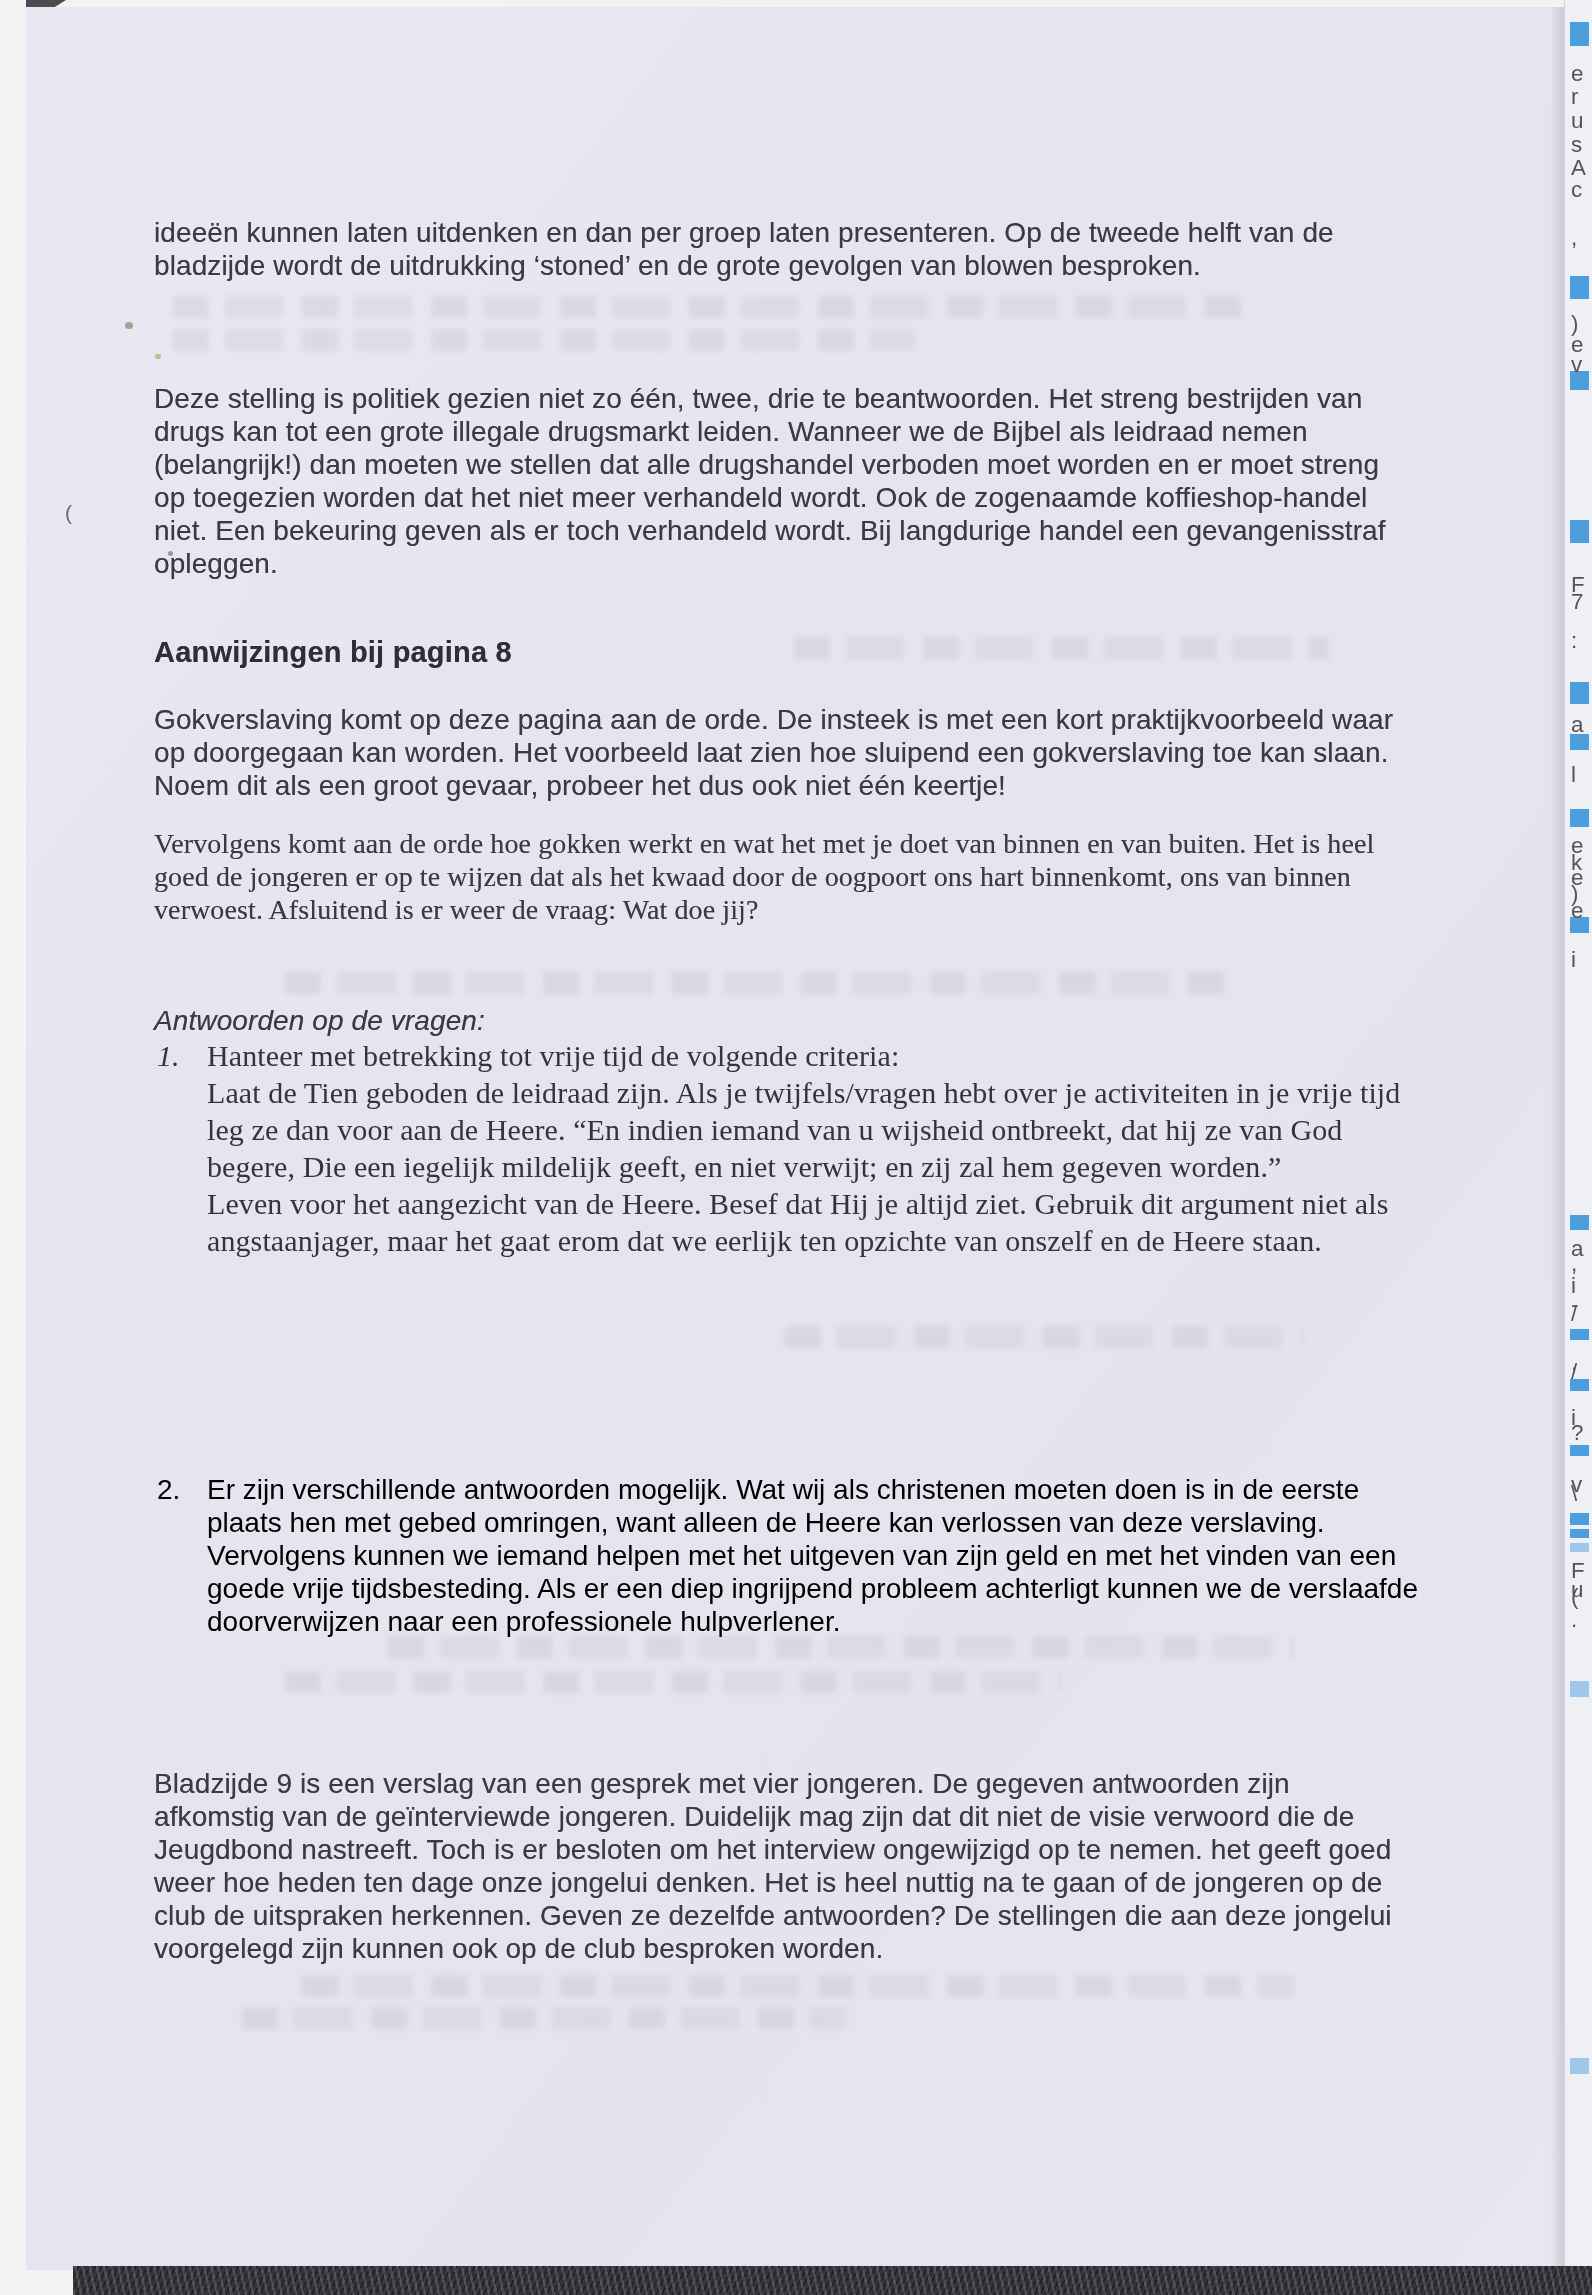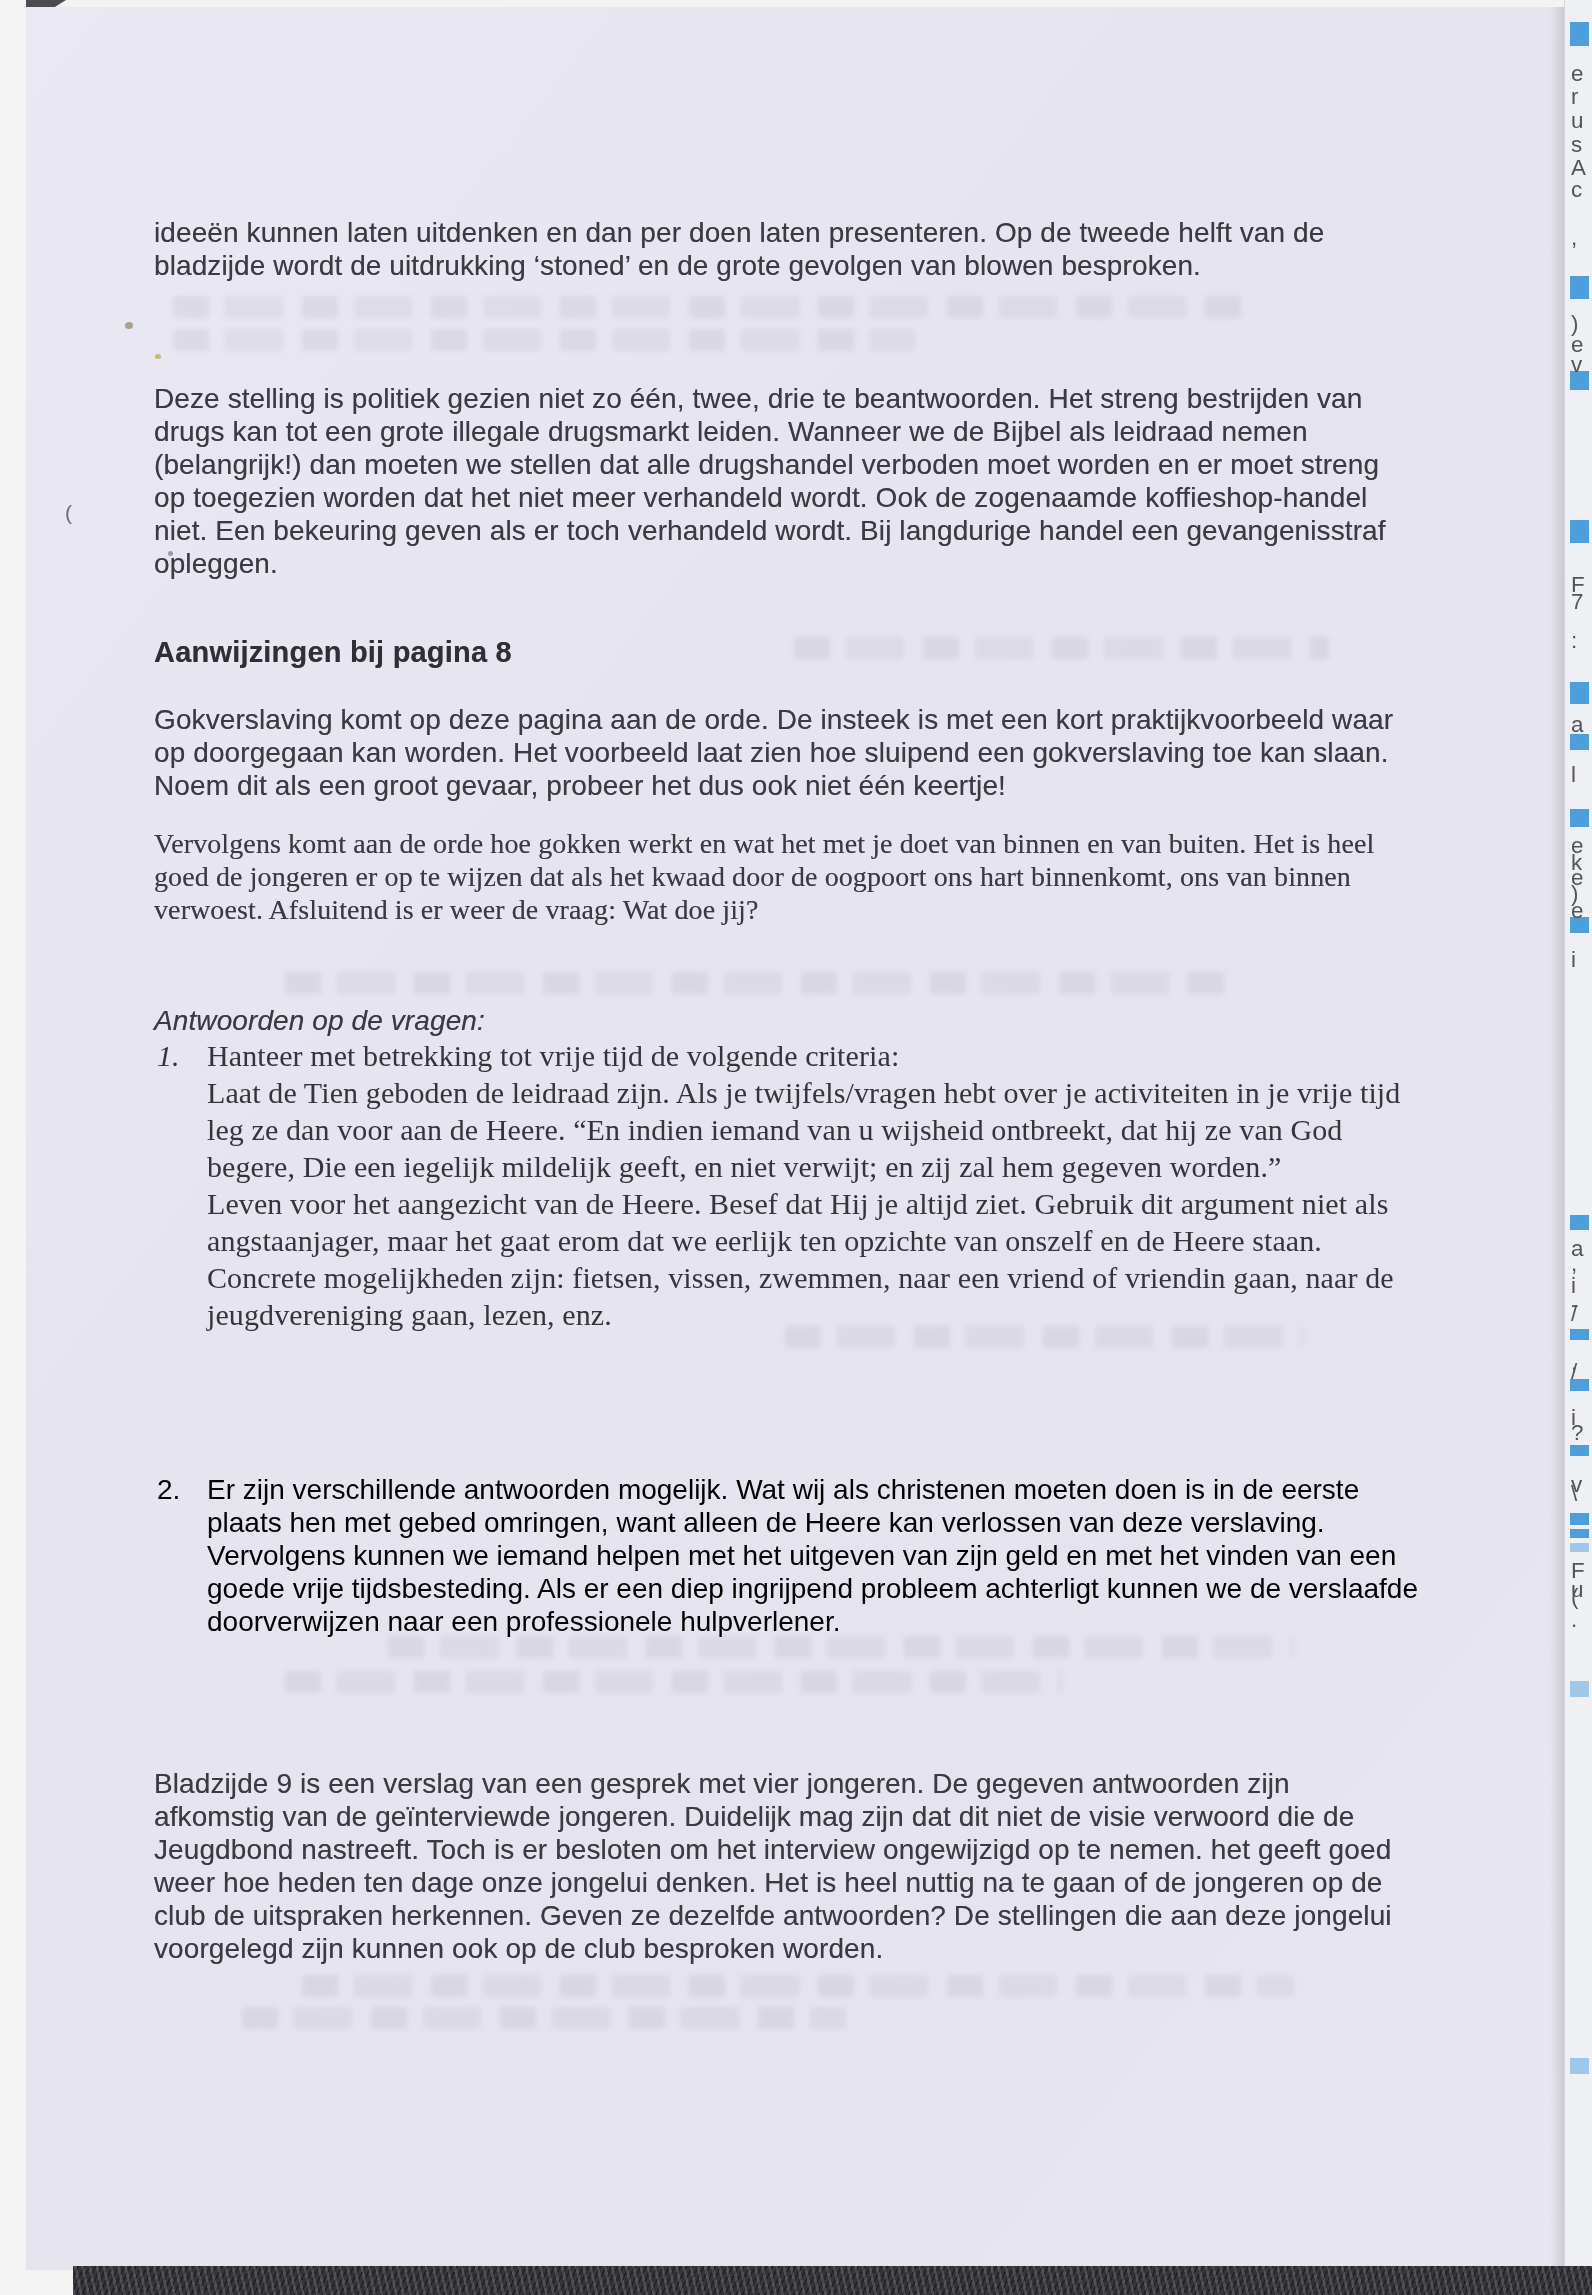--- a/index.html
+++ b/index.html
@@ -82,41 +82,40 @@
   <div class="ghost" style="top:1629px;left:362px;width:906px;"></div>
   <div class="ghost" style="top:1664px;left:259px;width:777px;"></div>
   <div class="ghost" style="top:1968px;left:276px;width:992px;"></div>
   <div class="ghost" style="top:2000px;left:216px;width:604px;"></div>
 
   <div class="speck" style="left:99px;top:315px;width:7.8px;height:7px;background:#a9a090;"></div>
   <div class="speck" style="left:129px;top:347px;width:6px;height:5.2px;background:#c9b878;"></div>
   <div class="speck" style="left:142px;top:544px;width:5.2px;height:5.2px;background:#9a9a9e;"></div>
   <div class="paren-mark" style="left:39px;top:494px;">(</div>
 
-  <div class="tblock" style="top:209px;">ideeën kunnen laten uitdenken en dan per doen laten presenteren. Op de tweede helft van de bladzijde wordt de uitdrukking ‘stoned’ en de grote gevolgen van blowen besproken.</div>
+  <div class="tblock" style="top:209px;">ideeën kunnen laten uitdenken en dan per groep laten presenteren. Op de tweede helft van de bladzijde wordt de uitdrukking ‘stoned’ en de grote gevolgen van blowen besproken.</div>
 
 
   <div class="tblock" style="top:375px;">Deze stelling is politiek gezien niet zo één, twee, drie te beantwoorden. Het streng bestrijden van drugs kan tot een grote illegale drugsmarkt leiden. Wanneer we de Bijbel als leidraad nemen (belangrijk!) dan moeten we stellen dat alle drugshandel verboden moet worden en er moet streng op toegezien worden dat het niet meer verhandeld wordt. Ook de zogenaamde koffieshop-handel niet. Een bekeuring geven als er toch verhandeld wordt. Bij langdurige handel een gevangenisstraf opleggen.</div>
 
   <div class="tblock hb" style="top:629px;">Aanwijzingen bij pagina 8</div>
 
   <div class="tblock" style="top:696px;">Gokverslaving komt op deze pagina aan de orde. De insteek is met een kort praktijkvoorbeeld waar op doorgegaan kan worden. Het voorbeeld laat zien hoe sluipend een gokverslaving toe kan slaan. Noem dit als een groot gevaar, probeer het dus ook niet één keertje!</div>
 
   <div class="tblock" style="top:820px;font-family:Liberation Serif, serif;">Vervolgens komt aan de orde hoe gokken werkt en wat het met je doet van binnen en van buiten. Het is heel goed de jongeren er op te wijzen dat als het kwaad door de oogpoort ons hart binnenkomt, ons van binnen verwoest. Afsluitend is er weer de vraag: Wat doe jij?</div>
 
   <div class="tblock it" style="top:997px;">Antwoorden op de vragen:</div>
 
   <div class="answers" style="top:1030px;">
     <div class="ans-row serif">
       <div class="ans-num">1.</div>
       <div class="ans-body">
         <div>Hanteer met betrekking tot vrije tijd de volgende criteria:</div>
         <div>Laat de Tien geboden de leidraad zijn. Als je twijfels/vragen hebt over je activiteiten in je vrije tijd leg ze dan voor aan de Heere. “En indien iemand van u wijsheid ontbreekt, dat hij ze van God begere, Die een iegelijk mildelijk geeft, en niet verwijt; en zij zal hem gegeven worden.”</div>
         <div>Leven voor het aangezicht van de Heere. Besef dat Hij je altijd ziet. Gebruik dit argument niet als angstaanjager, maar het gaat erom dat we eerlijk ten opzichte van onszelf en de Heere staan.</div>
-        <div>Concrete mogelijkheden zijn: fietsen, vissen, zwemmen, naar een vriend of vriendin gaan, naar de jeugdvereniging gaan, lezen, enz.</div>
       </div>
     </div>
   </div>
 
   <div class="answers" style="top:1466px;">
     <div class="ans-row sans-item">
       <div class="ans-num">2.</div>
       <div class="ans-body">
         <div>Er zijn verschillende antwoorden mogelijk. Wat wij als christenen moeten doen is in de eerste plaats hen met gebed omringen, want alleen de Heere kan verlossen van deze verslaving. Vervolgens kunnen we iemand helpen met het uitgeven van zijn geld en met het vinden van een goede vrije tijdsbesteding. Als er een diep ingrijpend probleem achterligt kunnen we de verslaafde doorverwijzen naar een professionele hulpverlener.</div>
       </div>

